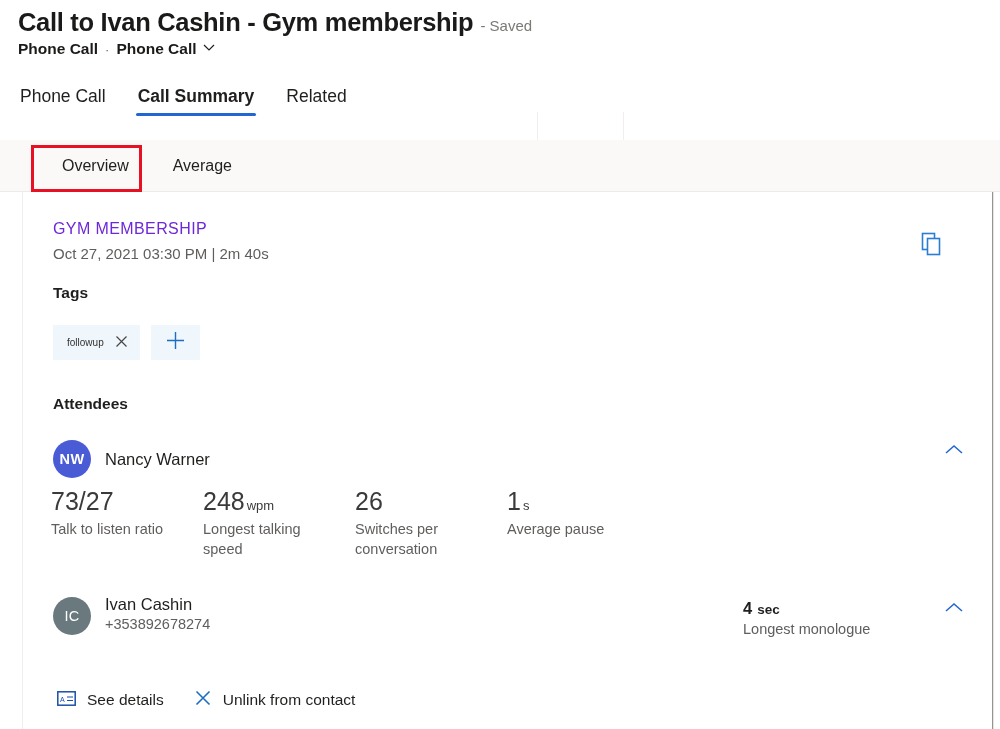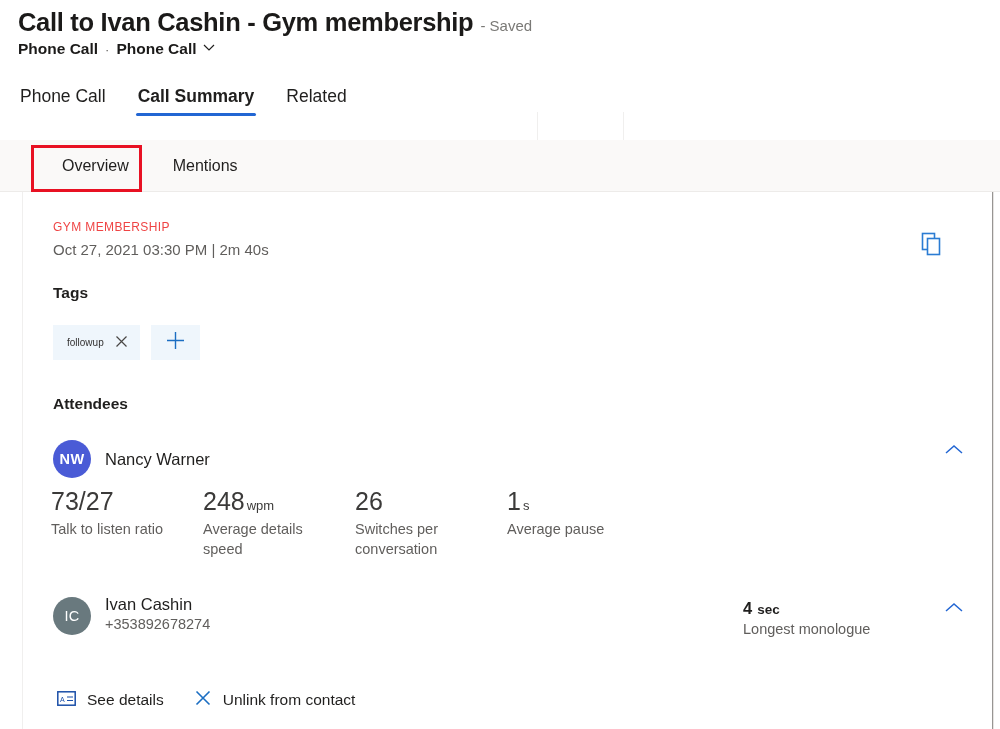--- a/index.html
+++ b/index.html
@@ -166,22 +166,22 @@
     height: 537px;
     background: #979593;
   }
 
   .section-head {
     position: absolute;
     left: 30px;
     top: 28px;
   }
   .call-name {
-    font-size: 12px;
-    color: #ef4444;
+    font-size: 16px;
+    color: #6d28d9;
     letter-spacing: 0.4px;
   }
   .call-meta {
     font-size: 15px;
     color: #605e5c;
     margin-top: 7px;
   }
   .copy-btn {
     position: absolute;
     right: 50px;
@@ -361,21 +361,21 @@
 </div>
 
 <div class="divider-strip">
   <div class="vdiv" style="left:537px"></div>
   <div class="vdiv" style="left:623px"></div>
 </div>
 
 <div class="subtab-bar">
   <div class="subtabs">
     <div class="stab active">Overview</div>
-    <div class="stab">Mentions</div>
+    <div class="stab">Average</div>
   </div>
   <div class="redact" style="left:260px;top:148px;width:18px;height:30px;"></div>
   <div class="redact" style="left:358px;top:148px;width:26px;height:34px;"></div>
   <div class="redact" style="left:260px;top:140px;width:126px;height:11px;"></div>
   <div class="redact" style="left:262px;top:178px;width:122px;height:8px;"></div>
   <div class="redact" style="left:402px;top:152px;width:106px;height:28px;"></div>
 </div>
 
 <div class="annot-box"></div>
 
@@ -434,21 +434,21 @@
         <span>73/27</span>
         <span class="unit"></span>
       </div>
       <div class="cap">Talk to listen ratio</div>
     </div>
     <div class="metric">
       <div class="val">
         <span>248</span>
         <span class="unit">wpm</span>
       </div>
-      <div class="cap">Average details speed</div>
+      <div class="cap">Longest talking speed</div>
     </div>
     <div class="metric">
       <div class="val">
         <span>26</span>
         <span class="unit"></span>
       </div>
       <div class="cap">Switches per conversation</div>
     </div>
     <div class="metric">
       <div class="val">

